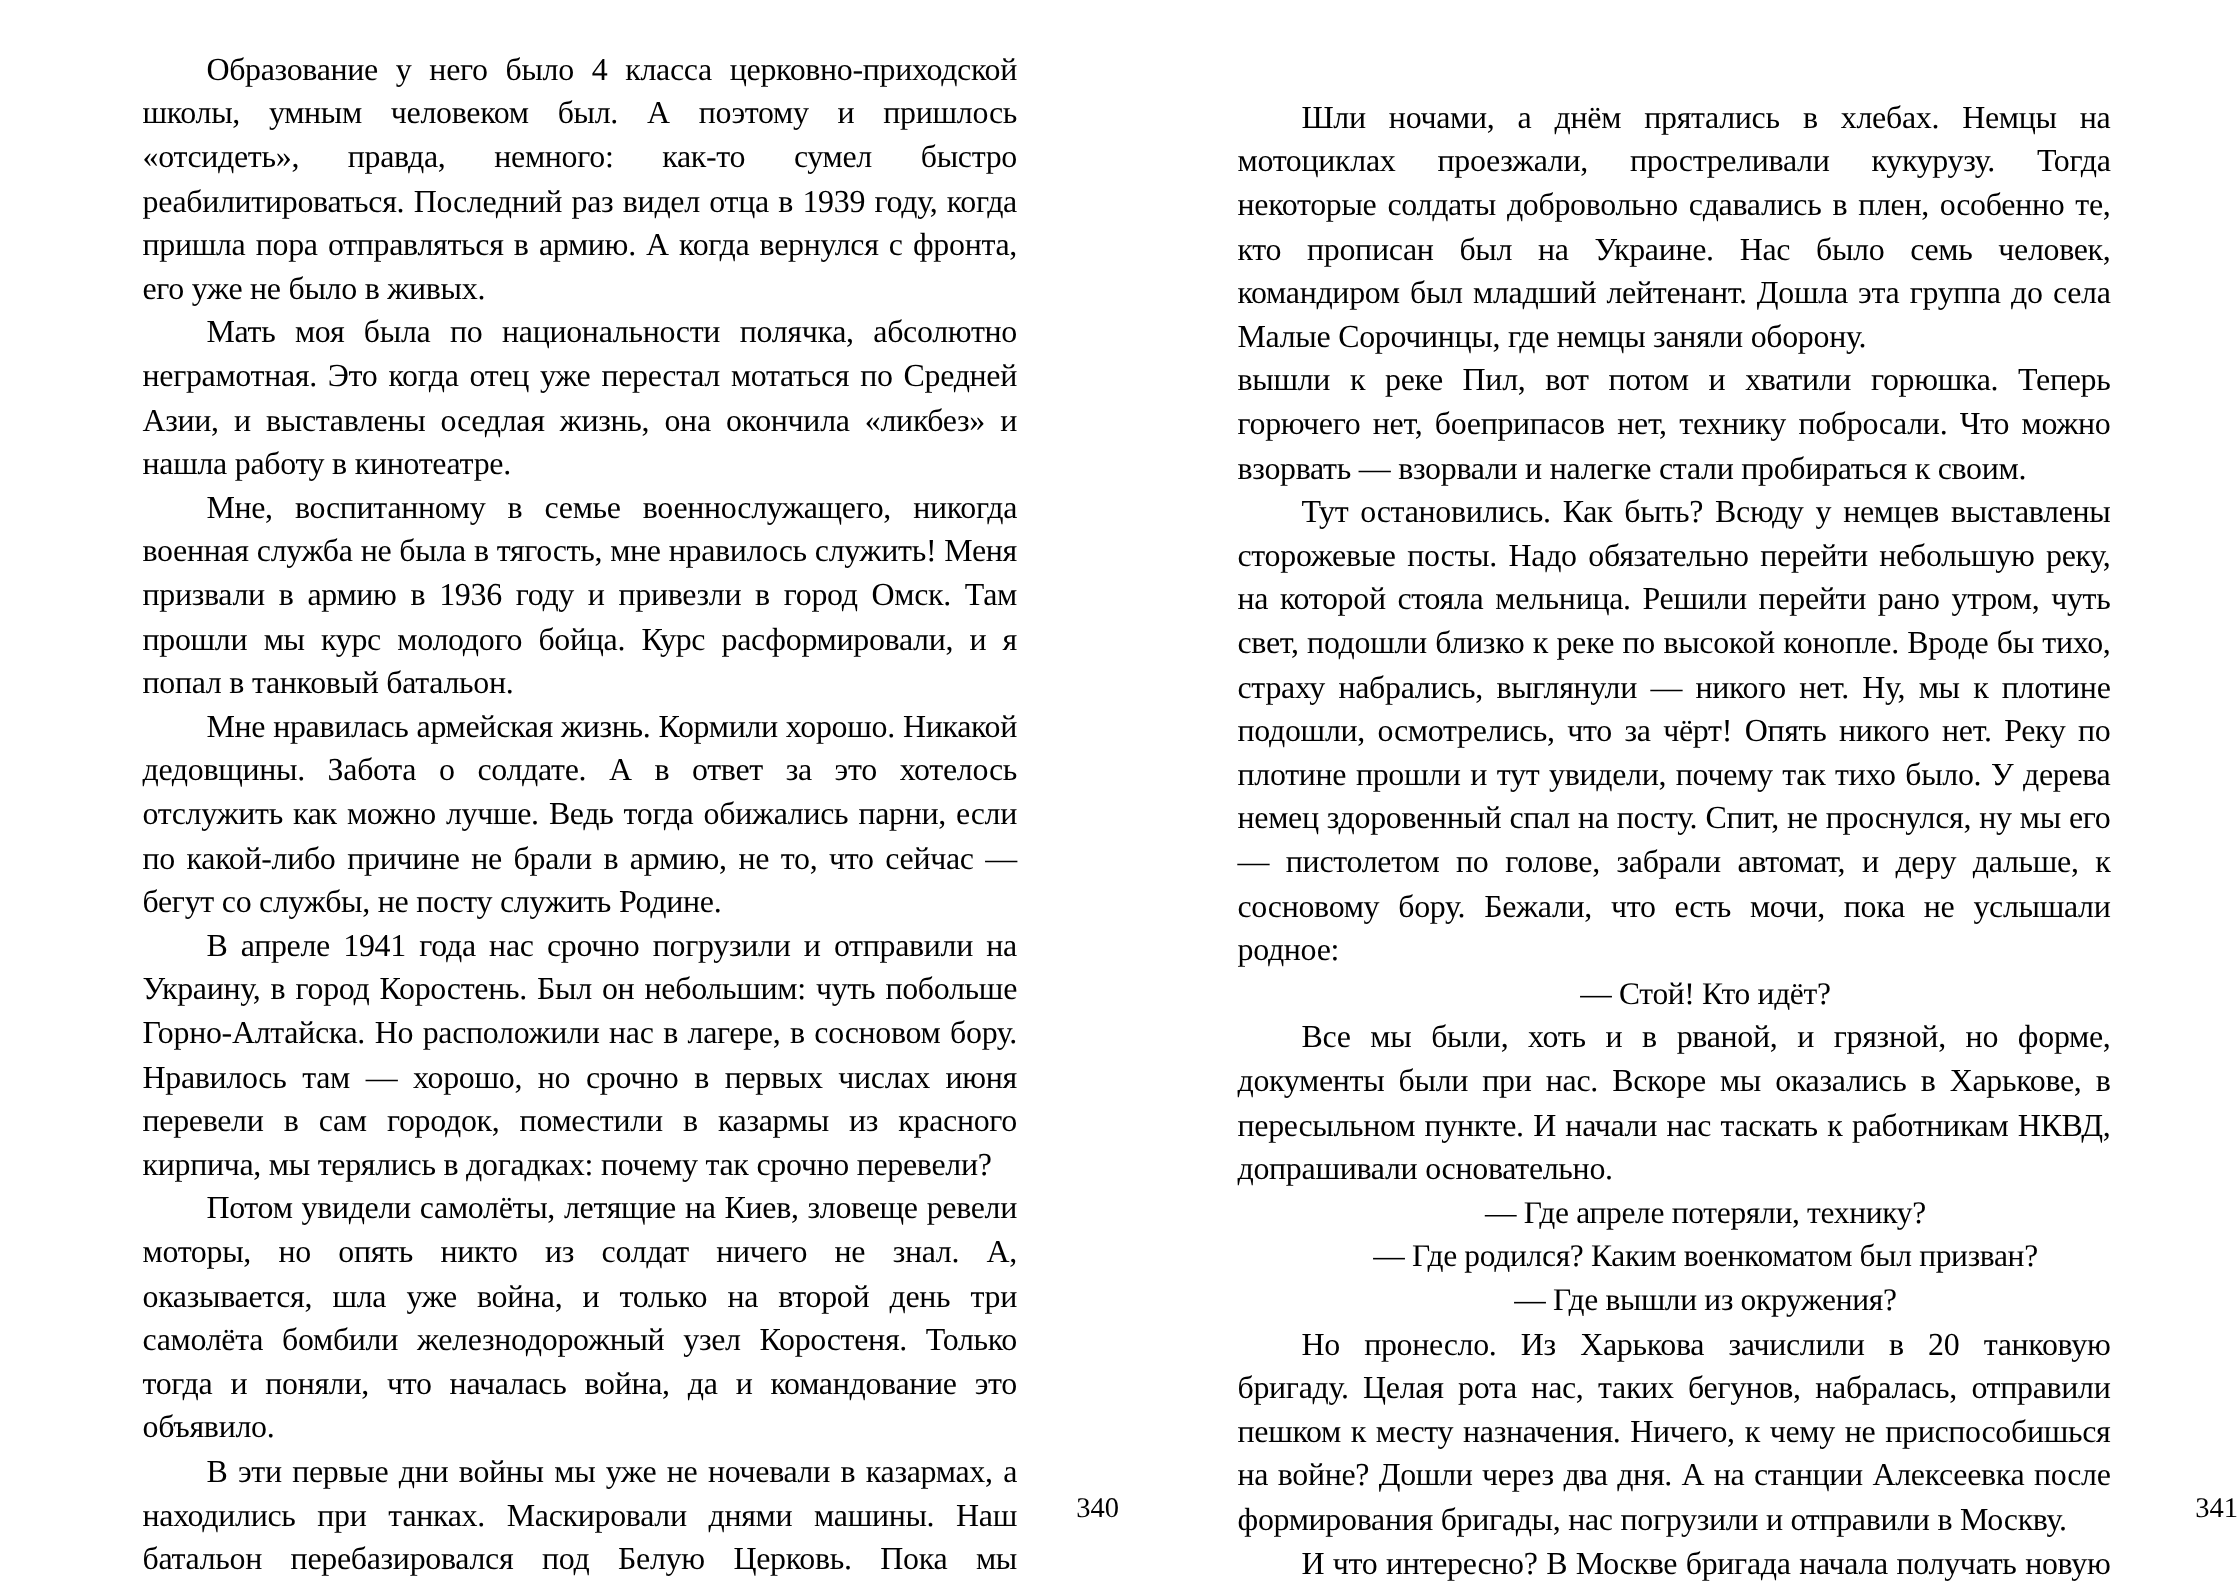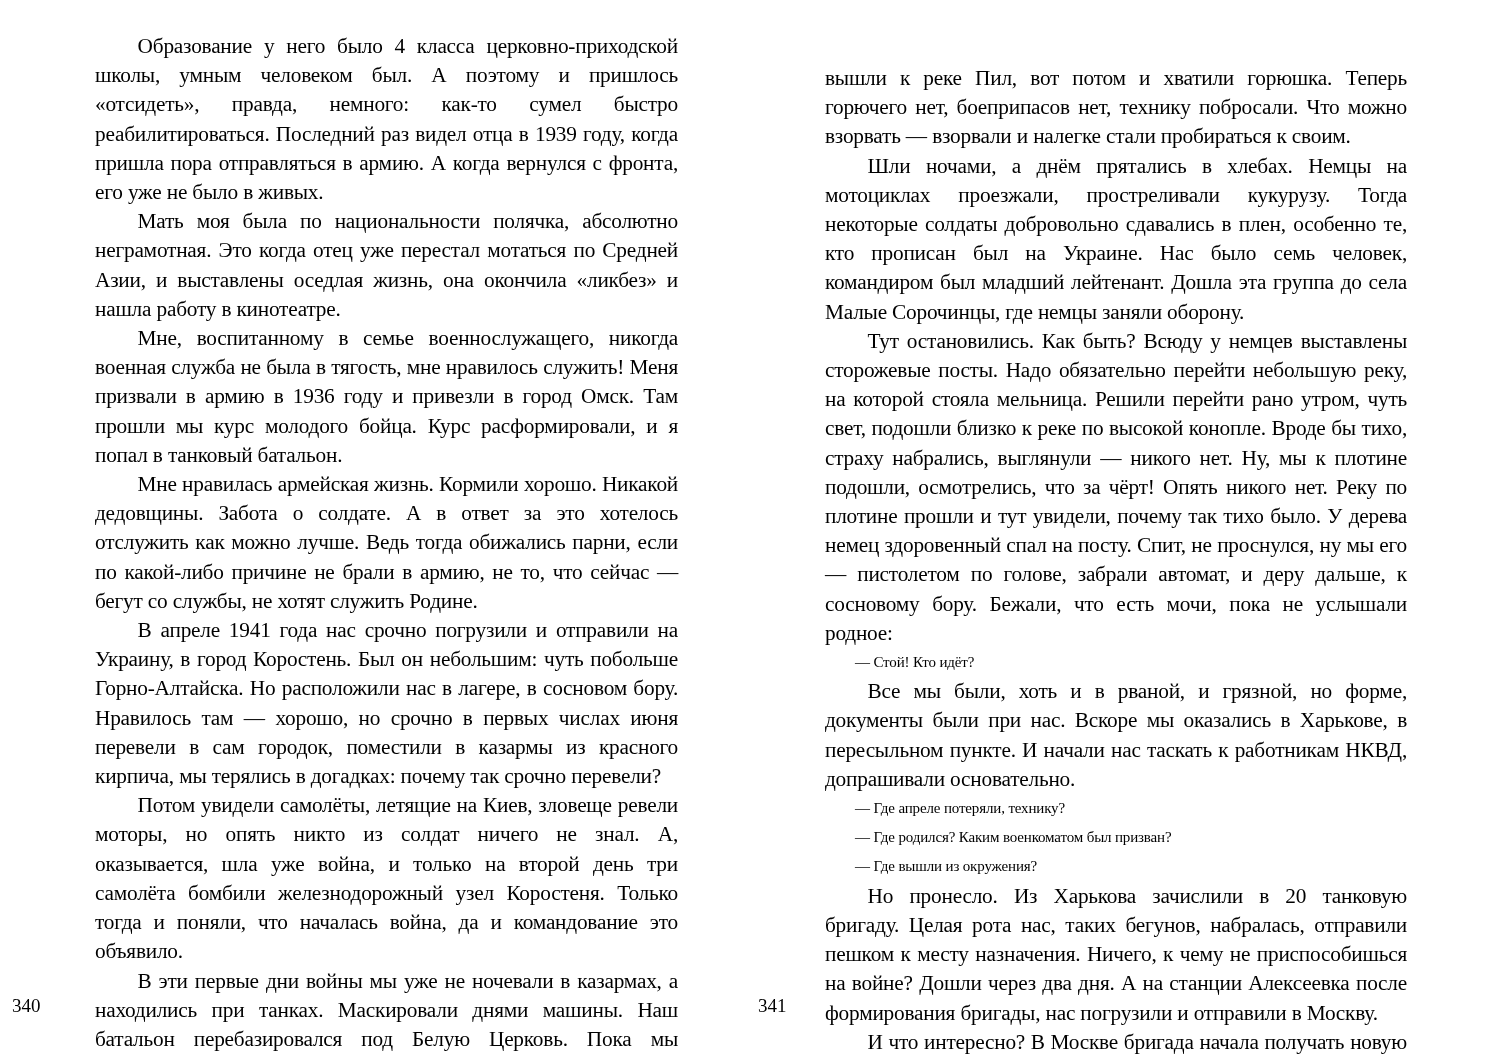--- a/index.html
+++ b/index.html
@@ -56,32 +56,32 @@
   }
 
   p.para.noindent {
     text-indent: 0;
   }
 
   
   p.dialogue {
     margin: 0;
     text-indent: 2.0em;
-    text-align: left;
-    font-size: 15px;
+    text-align: center;
+    font-size: 21px;
     line-height: 29.2px;
     letter-spacing: -0.01em;
   }
 
   .folio {
     position: absolute;
     bottom: 40px;
-    left: 12px;
+    left: 0;
     width: 100%;
-    text-align: left;
+    text-align: right;
     font-size: 19px;
     line-height: 24px;
     color: #000000;
   }
 
   .page-left .folio { padding-right: 27px; }
   .page-right .folio { padding-right: 6px; }
 </style>
 </head>
 <body>
@@ -90,38 +90,38 @@
 
   <div class="page page-left">
     <div class="text-column">
 
       <p class="para">Образование у него было 4 класса церковно-приходской школы, умным человеком был. А поэтому и пришлось «отсидеть», правда, немного: как-то сумел быстро реабилитироваться. Последний раз видел отца в 1939 году, когда пришла пора отправляться в армию. А когда вернулся с фронта, его уже не было в живых.</p>
 
       <p class="para">Мать моя была по национальности полячка, абсолютно неграмотная. Это когда отец уже перестал мотаться по Средней Азии, и выставлены оседлая жизнь, она окончила «ликбез» и нашла работу в кинотеатре.</p>
 
       <p class="para">Мне, воспитанному в семье военнослужащего, никогда военная служба не была в тягость, мне нравилось служить! Меня призвали в армию в 1936 году и привезли в город Омск. Там прошли мы курс молодого бойца. Курс расформировали, и я попал в танковый батальон.</p>
 
-      <p class="para">Мне нравилась армейская жизнь. Кормили хорошо. Никакой дедовщины. Забота о солдате. А в ответ за это хотелось отслужить как можно лучше. Ведь тогда обижались парни, если по какой-либо причине не брали в армию, не то, что сейчас — бегут со службы, не хотят служить Родине.</p>
+      <p class="para">Мне нравилась армейская жизнь. Кормили хорошо. Никакой дедовщины. Забота о солдате. А в ответ за это хотелось отслужить как можно лучше. Ведь тогда обижались парни, если по какой-либо причине не брали в армию, не то, что сейчас — бегут со службы, не посту служить Родине.</p>
 
       <p class="para">В апреле 1941 года нас срочно погрузили и отправили на Украину, в город Коростень. Был он небольшим: чуть побольше Горно-Алтайска. Но расположили нас в лагере, в сосновом бору. Нравилось там — хорошо, но срочно в первых числах июня перевели в сам городок, поместили в казармы из красного кирпича, мы терялись в догадках: почему так срочно перевели?</p>
 
       <p class="para">Потом увидели самолёты, летящие на Киев, зловеще ревели моторы, но опять никто из солдат ничего не знал. А, оказывается, шла уже война, и только на второй день три самолёта бомбили железнодорожный узел Коростеня. Только тогда и поняли, что началась война, да и командование это объявило.</p>
 
       <p class="para">В эти первые дни войны мы уже не ночевали в казармах, а находились при танках. Маскировали днями машины. Наш батальон перебазировался под Белую Церковь. Пока мы расчухивались, в чем дело, да как, немцы нас здорово прижали. Но не так-то просто было сладить с русским солдатом даже в первые дни войны. Город Коростень несколько раз переходил из рук в руки. В этом же месте действовало два артполка, а пехотинцев было немного. Горючее танкам поступало очень плохо. Неразбериха, крики, немцы наступают. И что главное? С нами немцы сильные бои не вели, а били по флангам и старались взять в окружение. Пока командование наше разбиралось с обстановкой, налаживало боевые действия, немцы замкнули кольцо, окружили Киевскую группировку войск. В том числе оказался в окружении и наш танковый батальон.</p>
 
     </div>
     <div class="folio">340</div>
   </div>
 
   <div class="page page-right">
     <div class="text-column">
 
+      <p class="para">Шли ночами, а днём прятались в хлебах. Немцы на мотоциклах проезжали, простреливали кукурузу. Тогда некоторые солдаты добровольно сдавались в плен, особенно те, кто прописан был на Украине. Нас было семь человек, командиром был младший лейтенант. Дошла эта группа до села Малые Сорочинцы, где немцы заняли оборону.</p>
+
       <p class="para noindent">вышли к реке Пил, вот потом и хватили горюшка. Теперь горючего нет, боеприпасов нет, технику побросали. Что можно взорвать — взорвали и налегке стали пробираться к своим.</p>
-
-      <p class="para">Шли ночами, а днём прятались в хлебах. Немцы на мотоциклах проезжали, простреливали кукурузу. Тогда некоторые солдаты добровольно сдавались в плен, особенно те, кто прописан был на Украине. Нас было семь человек, командиром был младший лейтенант. Дошла эта группа до села Малые Сорочинцы, где немцы заняли оборону.</p>
 
       <p class="para">Тут остановились. Как быть? Всюду у немцев выставлены сторожевые посты. Надо обязательно перейти небольшую реку, на которой стояла мельница. Решили перейти рано утром, чуть свет, подошли близко к реке по высокой конопле. Вроде бы тихо, страху набрались, выглянули — никого нет. Ну, мы к плотине подошли, осмотрелись, что за чёрт! Опять никого нет. Реку по плотине прошли и тут увидели, почему так тихо было. У дерева немец здоровенный спал на посту. Спит, не проснулся, ну мы его — пистолетом по голове, забрали автомат, и деру дальше, к сосновому бору. Бежали, что есть мочи, пока не услышали родное:</p>
 
       <p class="dialogue">— Стой! Кто идёт?</p>
 
       <p class="para">Все мы были, хоть и в рваной, и грязной, но форме, документы были при нас. Вскоре мы оказались в Харькове, в пересыльном пункте. И начали нас таскать к работникам НКВД, допрашивали основательно.</p>
 
       <p class="dialogue">— Где апреле потеряли, технику?</p>
 
       <p class="dialogue">— Где родился? Каким военкоматом был призван?</p>

